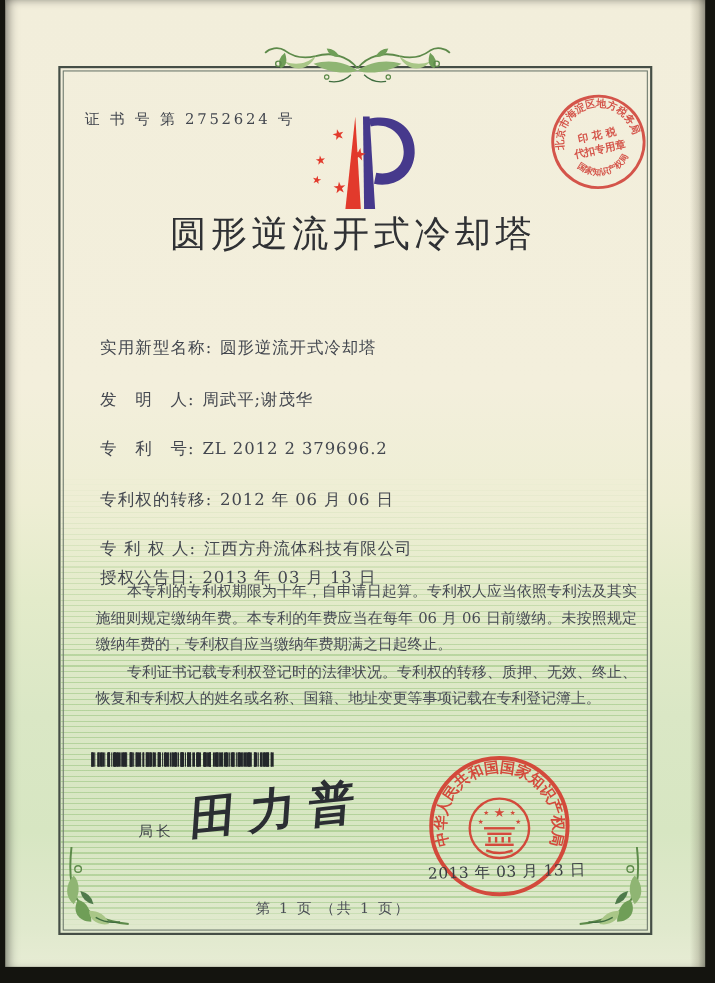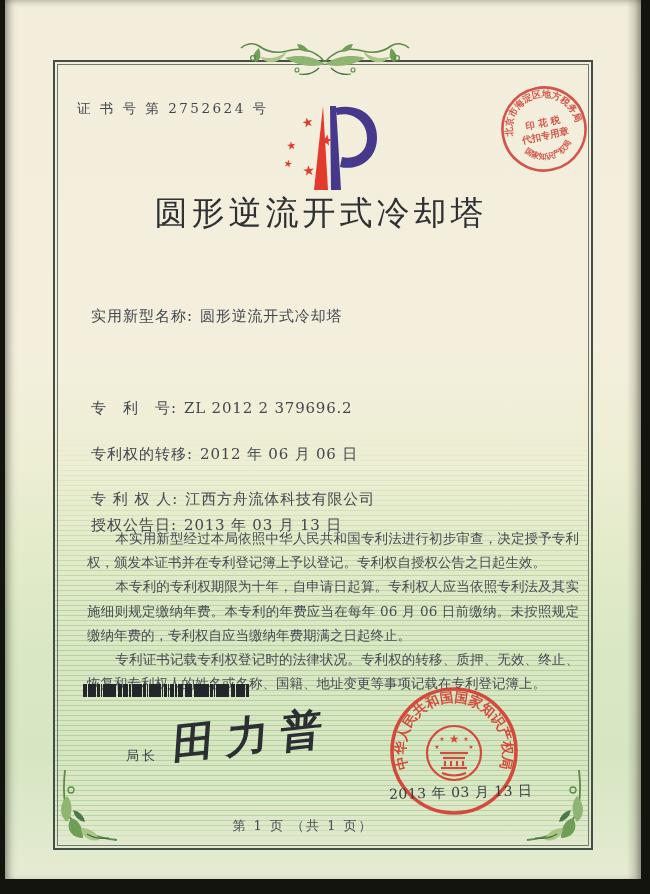--- a/index.html
+++ b/index.html
@@ -115,35 +115,37 @@
     </text>
     <text x="0" y="-3" text-anchor="middle" fill="#cf3a31" font-size="9.5" font-weight="bold">印 花 税</text>
     <text x="0" y="10" text-anchor="middle" fill="#cf3a31" font-size="9.5" font-weight="bold">代扣专用章</text>
   </svg>
 
   <div class="abs title">圆形逆流开式冷却塔</div>
 
   <div class="abs row" style="top:279px">
     <span class="lbl">实用新型名称:</span><span class="val">圆形逆流开式冷却塔</span>
   </div>
+  <div class="abs row" style="top:326px">
+    <span class="lbl">发　明　人:</span><span class="val">周武平;谢茂华</span>
+  </div>
   <div class="abs row" style="top:371px">
     <span class="lbl">专　利　号:</span><span class="val">ZL 2012 2 379696.2</span>
   </div>
   <div class="abs row" style="top:417px">
     <span class="lbl">专利权的转移:</span><span class="val">2012 年 06 月 06 日</span>
   </div>
   <div class="abs row" style="top:462px">
     <span class="lbl">专 利 权 人:</span><span class="val">江西方舟流体科技有限公司</span>
   </div>
   <div class="abs row" style="top:488px">
     <span class="lbl">授权公告日:</span><span class="val">2013 年 03 月 13 日</span>
   </div>
 
   <div class="abs paras">
-    <p>本实用新型经过本局依照中华人民共和国专利法进行初步审查，决定授予专利权，颁发本证书并在专利登记簿上予以登记。专利权自授权公告之日起生效。</p>
     <p>本专利的专利权期限为十年，自申请日起算。专利权人应当依照专利法及其实施细则规定缴纳年费。本专利的年费应当在每年 06 月 06 日前缴纳。未按照规定缴纳年费的，专利权自应当缴纳年费期满之日起终止。</p>
     <p>专利证书记载专利权登记时的法律状况。专利权的转移、质押、无效、终止、恢复和专利权人的姓名或名称、国籍、地址变更等事项记载在专利登记簿上。</p>
   </div>
 
   <div class="abs barcode"></div>
 
   <div class="abs director">局长</div>
   <div class="abs signature z5">田力普</div>
 
   <svg class="abs seal-main z4" width="136" height="136" viewBox="-68 -68 136 136">

